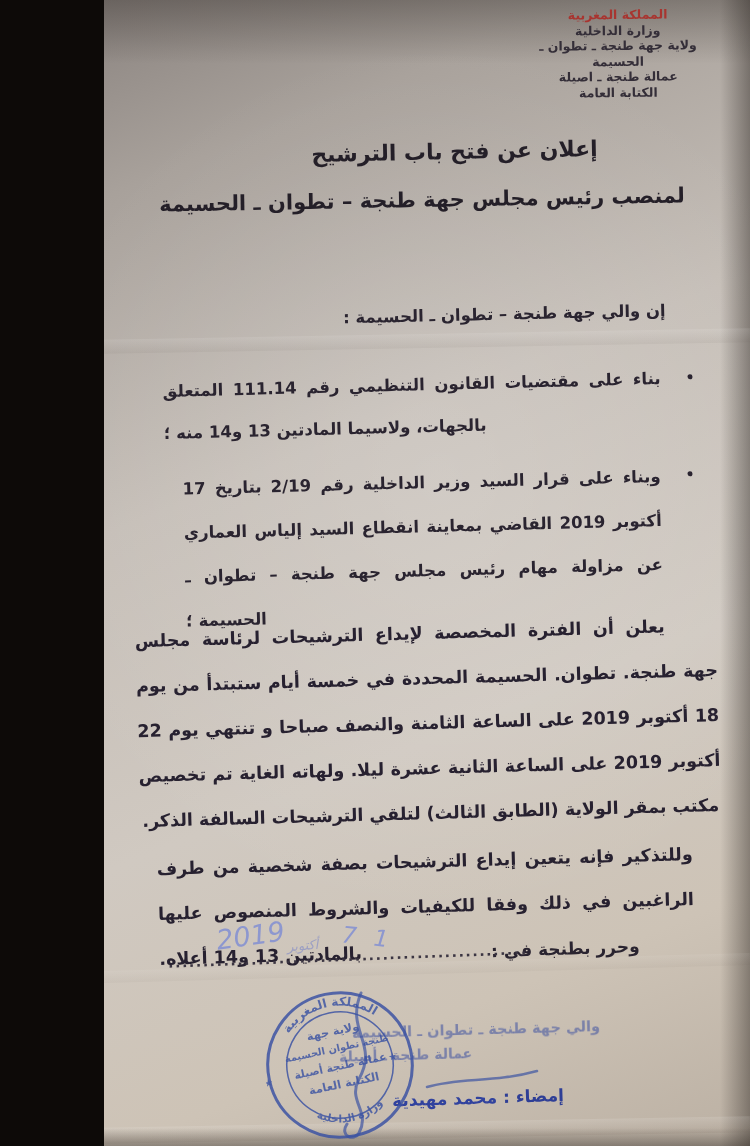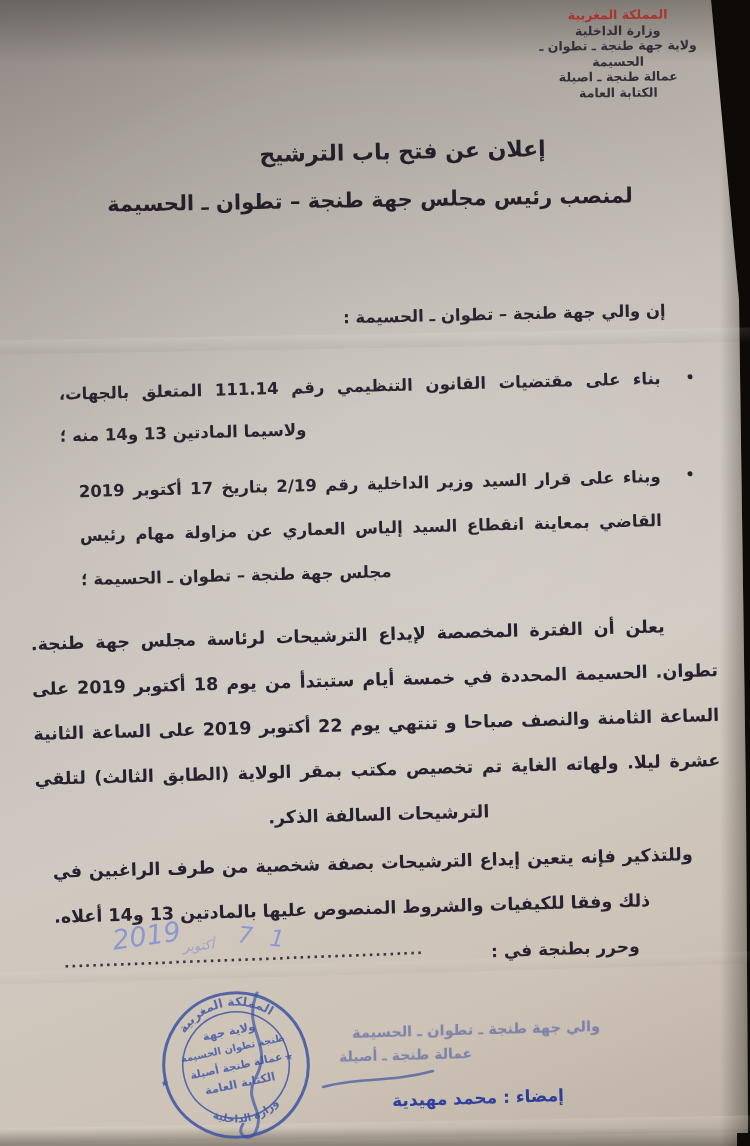--- a/index.html
+++ b/index.html
@@ -1,17 +1,17 @@
 <!DOCTYPE html>
 <html lang="ar" dir="rtl"><head>
 <meta charset="utf-8">
 <style>
   html,body{margin:0;padding:0;background:#0d0a08;}
   .page{
-    position:relative;width:750px;height:1146px;overflow:hidden;
+    position:relative;width:646px;height:1146px;overflow:hidden;
     background:#0d0a08;
     font-family:"DejaVu Sans",sans-serif;
     direction:rtl;
   }
   .paper{
     position:absolute;inset:0;
     clip-path:polygon(0px 0px,711px 0px,739px 300px,746px 800px,748px 1133px,737px 1133px,737px 1146px,0px 1146px);
     background:
       radial-gradient(95% 55% at 52% 42%, rgba(255,255,255,0.16), rgba(0,0,0,0) 70%),
       linear-gradient(158deg,#8b8480 0%,#a8a19b 14%,#c5beb7 38%,#d0c9c1 62%,#cdc3b6 82%,#bbb0a3 100%);

